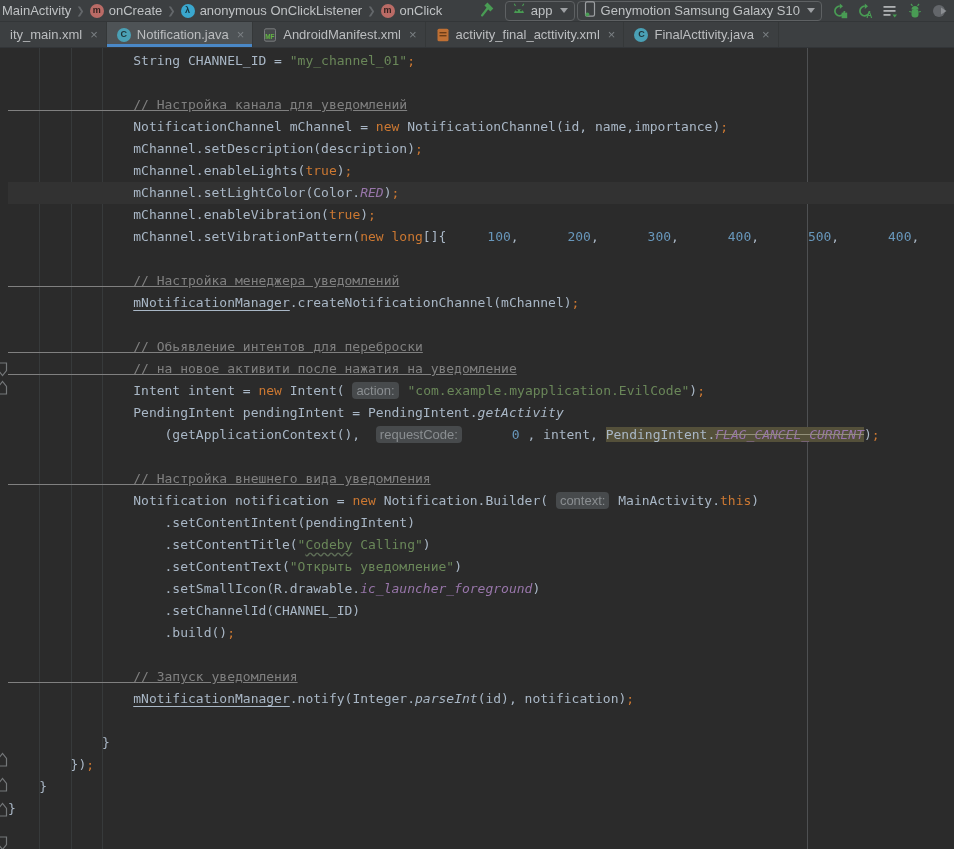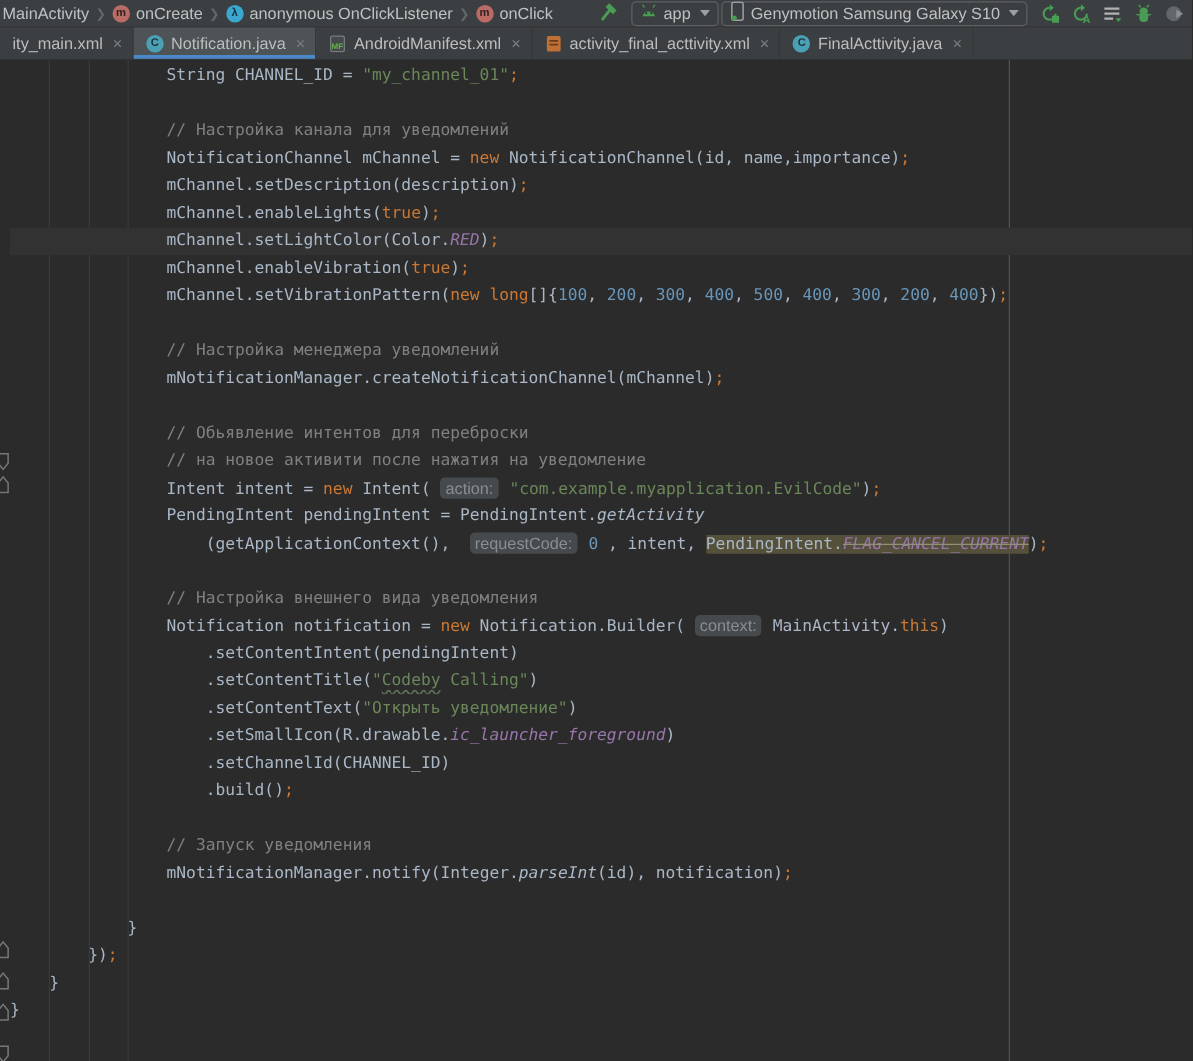--- a/index.html
+++ b/index.html
@@ -39,25 +39,25 @@
   .editor{position:relative;height:801px;background:var(--bg);overflow:hidden;}
   .guide{position:absolute;top:0;bottom:0;width:1px;background:#373A3B;}
   .margin-line{position:absolute;top:0;bottom:0;left:807px;width:1px;background:#4E5052;}
   .code{position:relative;padding-top:2px;font-family:"DejaVu Sans Mono","Liberation Mono",monospace;
         font-size:13px;line-height:22px;}
   .code-line{height:22px;white-space:pre;}
   .code-line.hl{background:var(--cur);}
   .tok-p{color:var(--plain);}
   .tok-k{color:var(--kw);}
   .tok-s{color:var(--str);}
-  .tok-c{color:var(--cmt);}
-  .tok-n{color:var(--num);}
+  .tok-c{color:var(--cmt);text-decoration:underline;}
+  .tok-n{color:var(--num);margin-left:41px;}
   .tok-ci{color:var(--purple);font-style:italic;}
   .tok-it{color:var(--plain);font-style:italic;}
-  .tok-f{color:var(--plain);text-underline-offset:3px;}
+  .tok-f{color:var(--plain);text-decoration:underline;text-underline-offset:3px;}
   .tok-hint{background:var(--hintbg);color:var(--hinttx);font-size:13px;border-radius:4px;
             padding:1px 4px;margin-right:1px;font-family:"Liberation Sans",sans-serif;}
   .tok-hb{background:var(--hlbg);color:var(--plain);margin-top:36px;}
   .tok-hc{background:var(--hlbg);color:var(--purple);font-style:italic;
           text-decoration:line-through;text-decoration-color:#93907A;}
   .tok-st{color:var(--str);text-decoration:underline wavy #5F6F58;text-underline-offset:3px;}
 
   .fold-marker{position:absolute;left:-3px;width:11px;height:15px;}
 </style>
 </head>

